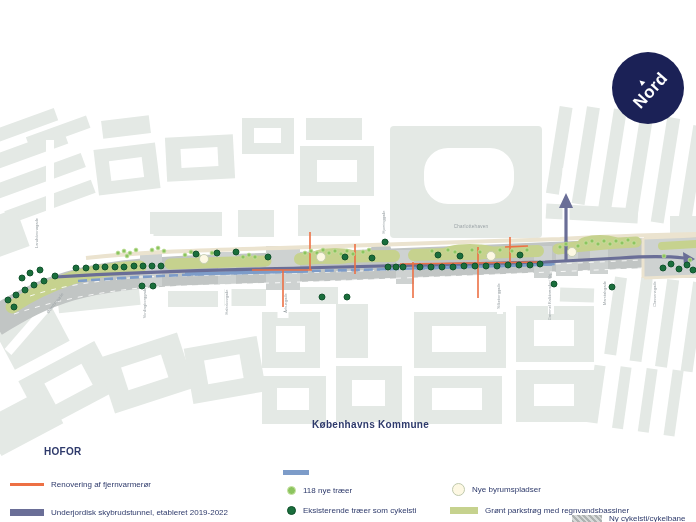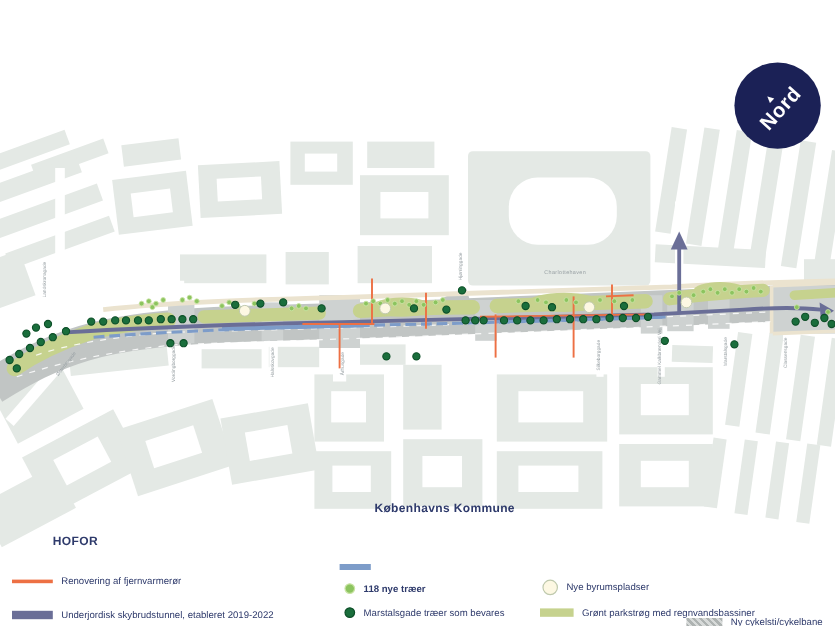--- a/index.html
+++ b/index.html
@@ -347,34 +347,34 @@
   </div>
   <div class="legend-item" style="left:10px;top:506px;">
     <span class="sw-tunnel"></span>
     <span>Underjordisk skybrudstunnel, etableret 2019-2022</span>
   </div>
 
   <div class="legend-header" style="left:283px;top:419px;margin-left:29px;">Københavns Kommune</div>
   <div class="legend-item" style="left:283px;top:466px;">
     <span class="sw-water"></span>
   </div>
-  <div class="legend-item" style="left:287px;top:484px;font-weight:bold;">
+  <div class="legend-item" style="left:287px;top:484px;">
     <span class="sw-newtree"></span>
     <span>118 nye træer</span>
   </div>
   <div class="legend-item" style="left:452px;top:483px;align-items:center;">
     <span class="sw-plaza"></span>
     <span>Nye byrumspladser</span>
   </div>
   <div class="legend-item" style="left:572px;top:512px;">
     <span class="sw-bike"></span>
     <span>Ny cykelsti/cykelbane</span>
   </div>
   <div class="legend-item" style="left:287px;top:504px;">
     <span class="sw-oldtree"></span>
-    <span>Marstalsgade træer som bevares</span>
+    <span>Eksisterende træer som cykelsti</span>
   </div>
   <div class="legend-item" style="left:450px;top:504px;">
     <span class="sw-park"></span>
     <span>Grønt parkstrøg med regnvandsbassiner</span>
   </div>
 
 </div>
 
 </body></html>

